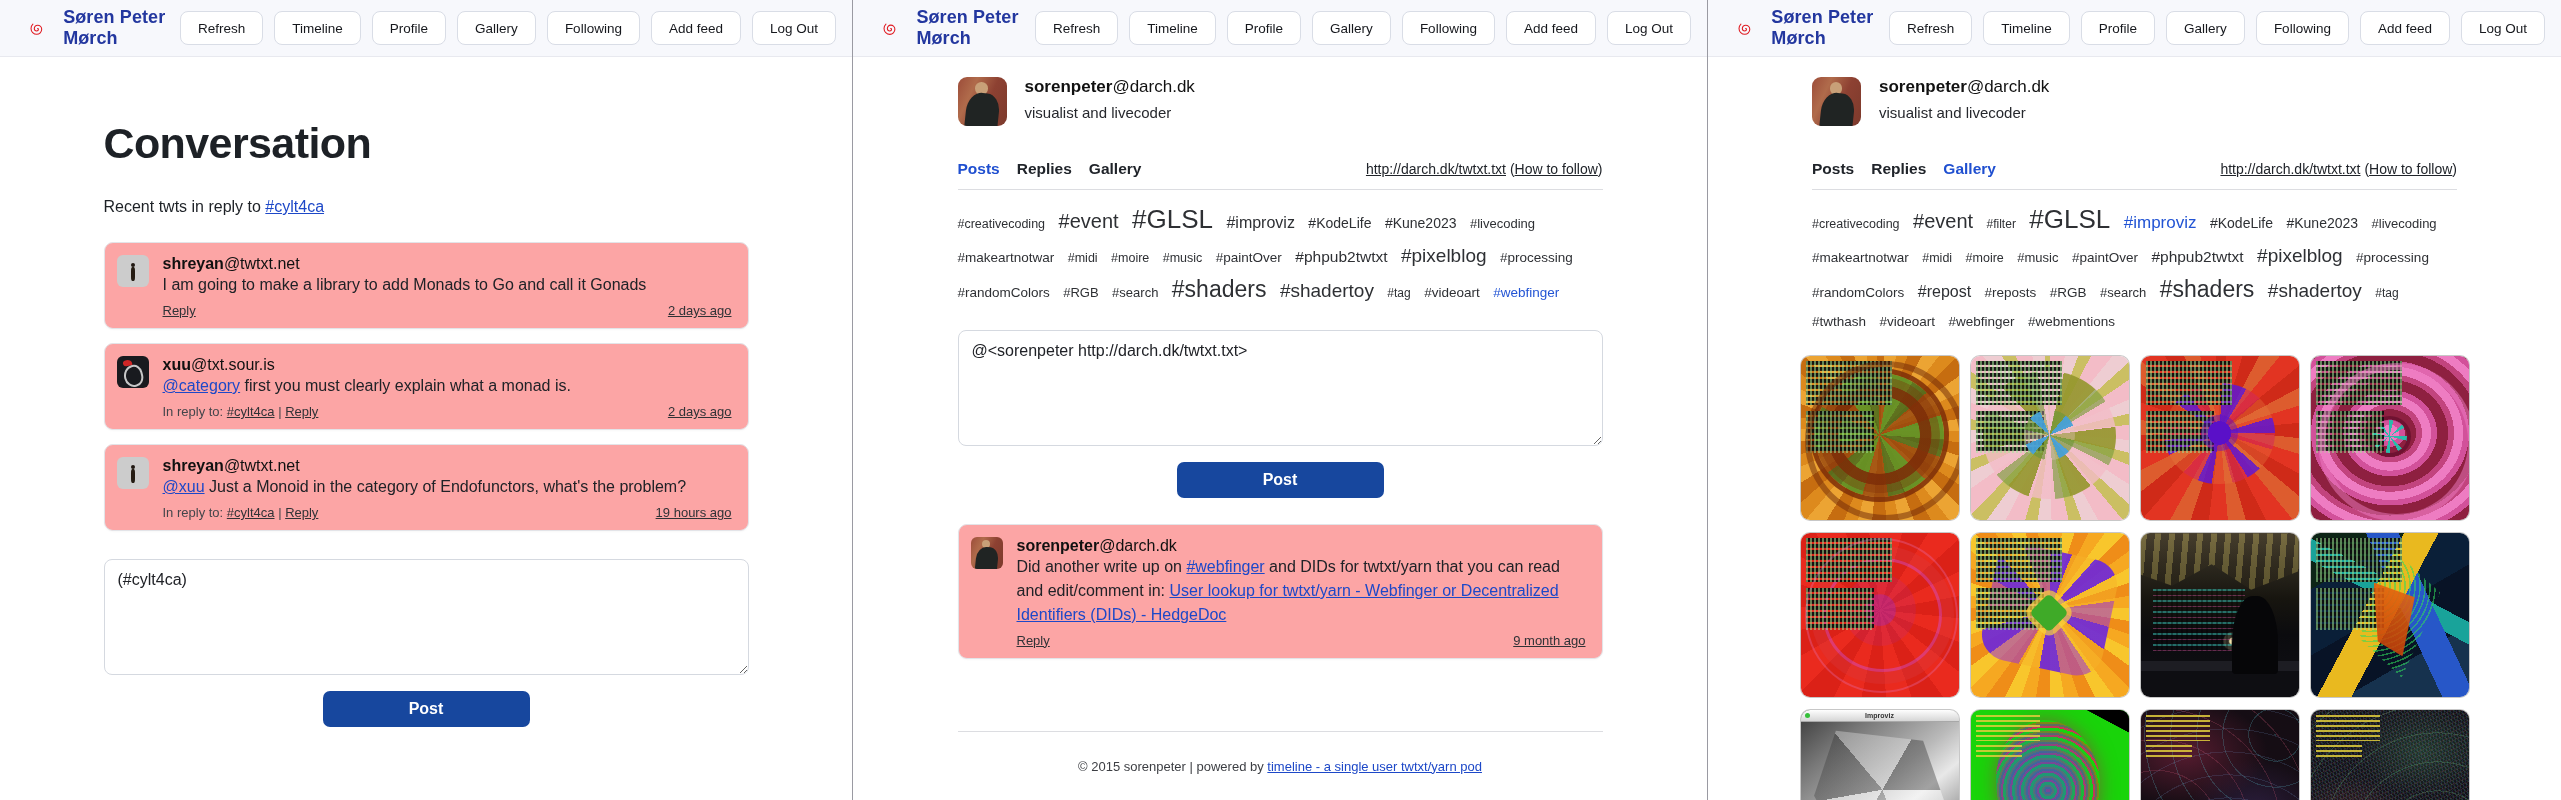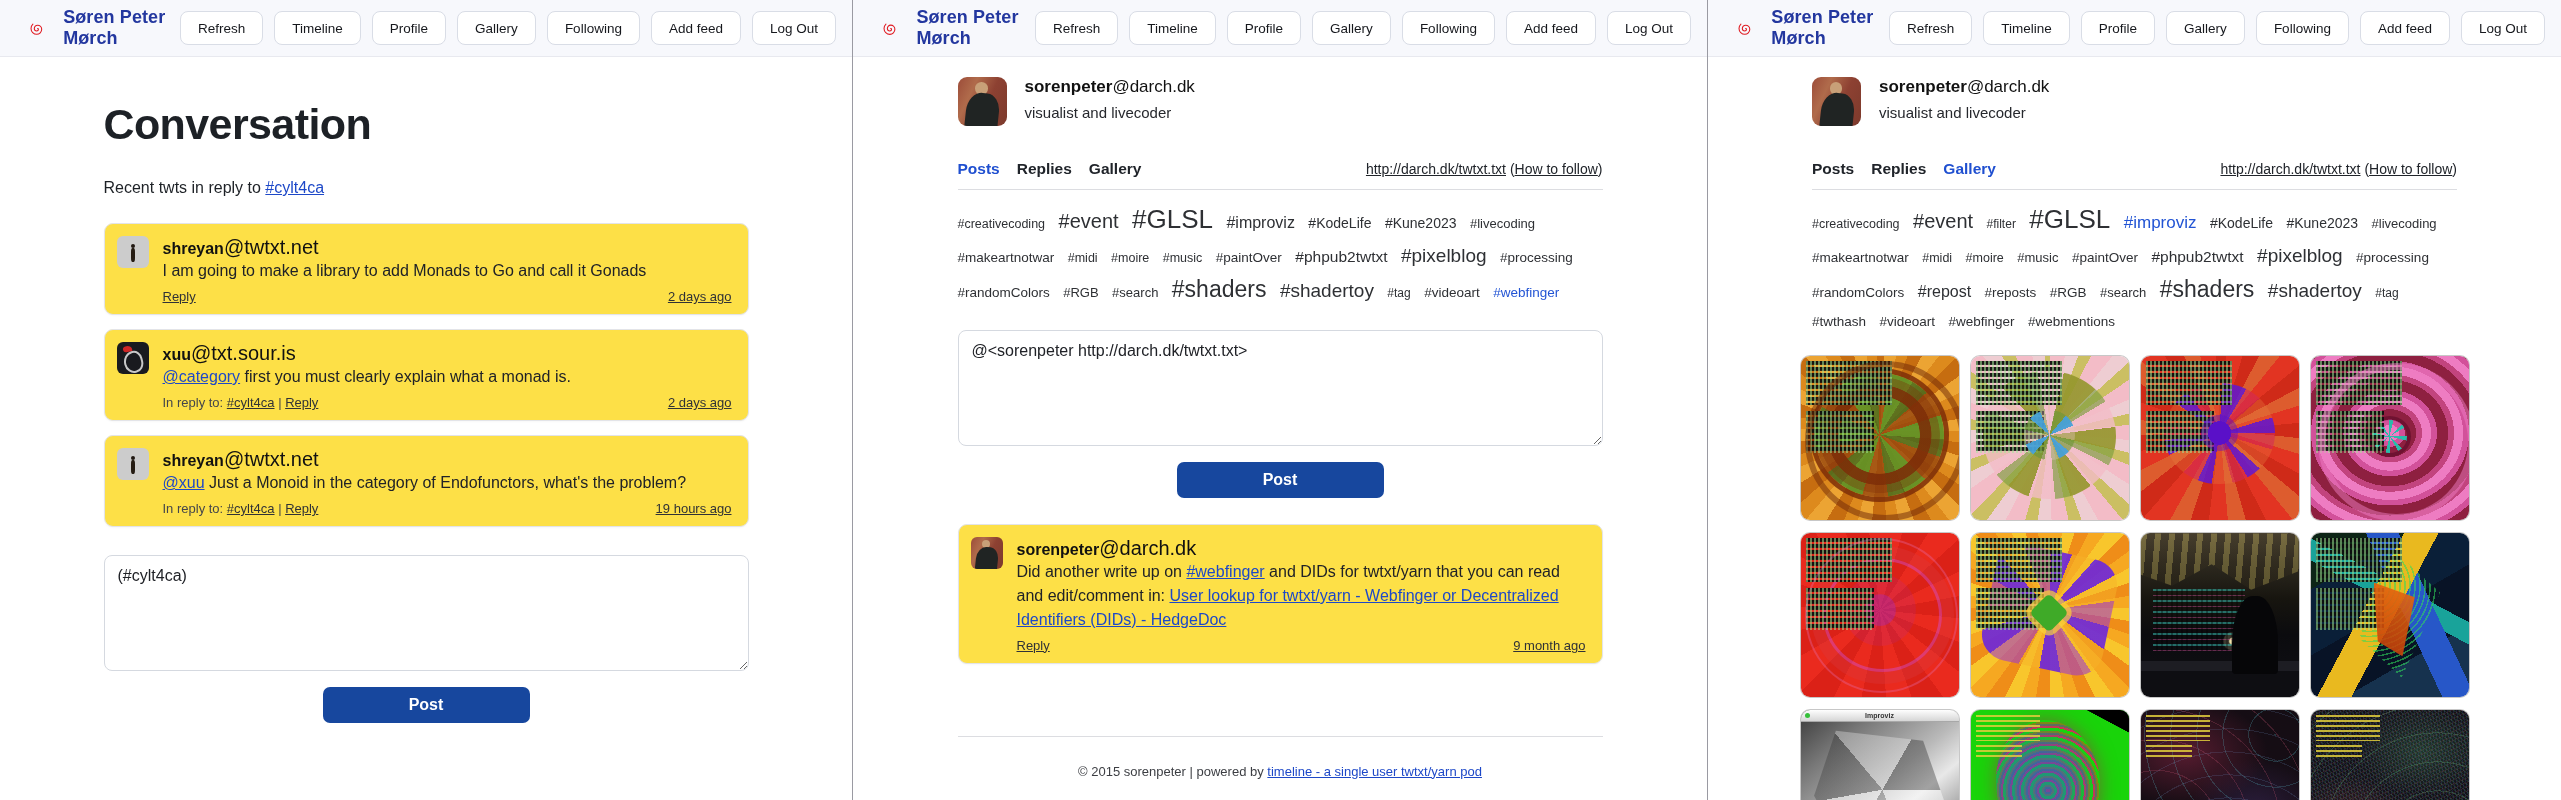--- a/index.html
+++ b/index.html
@@ -19,31 +19,31 @@
   .navbtns { display:flex; gap:11px; }
   .navbtn { font-family:"Liberation Sans",sans-serif; font-size:13.5px; color:#16181d;
     background:#fff; border:1px solid #d9dde6; border-radius:8px; height:34px;
     padding:0 17px; cursor:pointer; white-space:nowrap; }
 
   
   .content { width:645px; margin:0 auto; position:relative; }
   a { color:#1d48c8; }
 
   
-  h1.pagetitle { margin-top:43px; font-size:43px; font-weight:700; letter-spacing:-.6px; color:#1d2126; }
+  h1.pagetitle { margin-top:62px; font-size:43px; font-weight:700; letter-spacing:-.6px; color:#1d2126; }
   .subtitle { margin-top:30px; font-size:16px; color:#1d2126; }
   .subtitle a { text-decoration:underline; }
 
   .twt-list { margin-top:26px; display:flex; flex-direction:column; gap:14px; }
-  .twt { border:1px solid #e3e4e8; border-radius:9px; background:#fde047; padding:12px 16px 10px 12px;
+  .twt { border:1px solid #e3e4e8; border-radius:9px; background:#fca5a5; padding:12px 16px 10px 12px;
     display:flex; gap:14px; box-shadow:0 1px 2px rgba(0,0,0,.03); }
   .twt-body { flex:1; min-width:0; }
   .twt-head { display:flex; align-items:baseline; }
   .uname { font-size:16px; font-weight:700; color:#111; text-decoration:none; cursor:pointer; }
-  .uhost { font-size:20px; color:#111; }
+  .uhost { font-size:16px; color:#111; }
   .twt-text { font-size:16px; line-height:1.5; color:#202227; }
   .twt-text a { text-decoration:underline; cursor:pointer; }
   .twt-foot { margin-top:6px; display:flex; justify-content:space-between; align-items:baseline; }
   .twt-meta { font-size:13px; color:#44464b; }
   .twt-meta a { color:#303236; text-decoration:underline; cursor:pointer;margin-top:26px; }
   .twt-time { font-size:13px; color:#303236; text-decoration:underline; white-space:nowrap; cursor:pointer; }
 
   .composer { width:100%; height:116px; margin-top:28px; border:1px solid #d5d9e0; border-radius:8px;
     padding:11px 13px; font-family:"Liberation Sans",sans-serif; font-size:16px; color:#202227;
     resize:both; background:#fff; }

